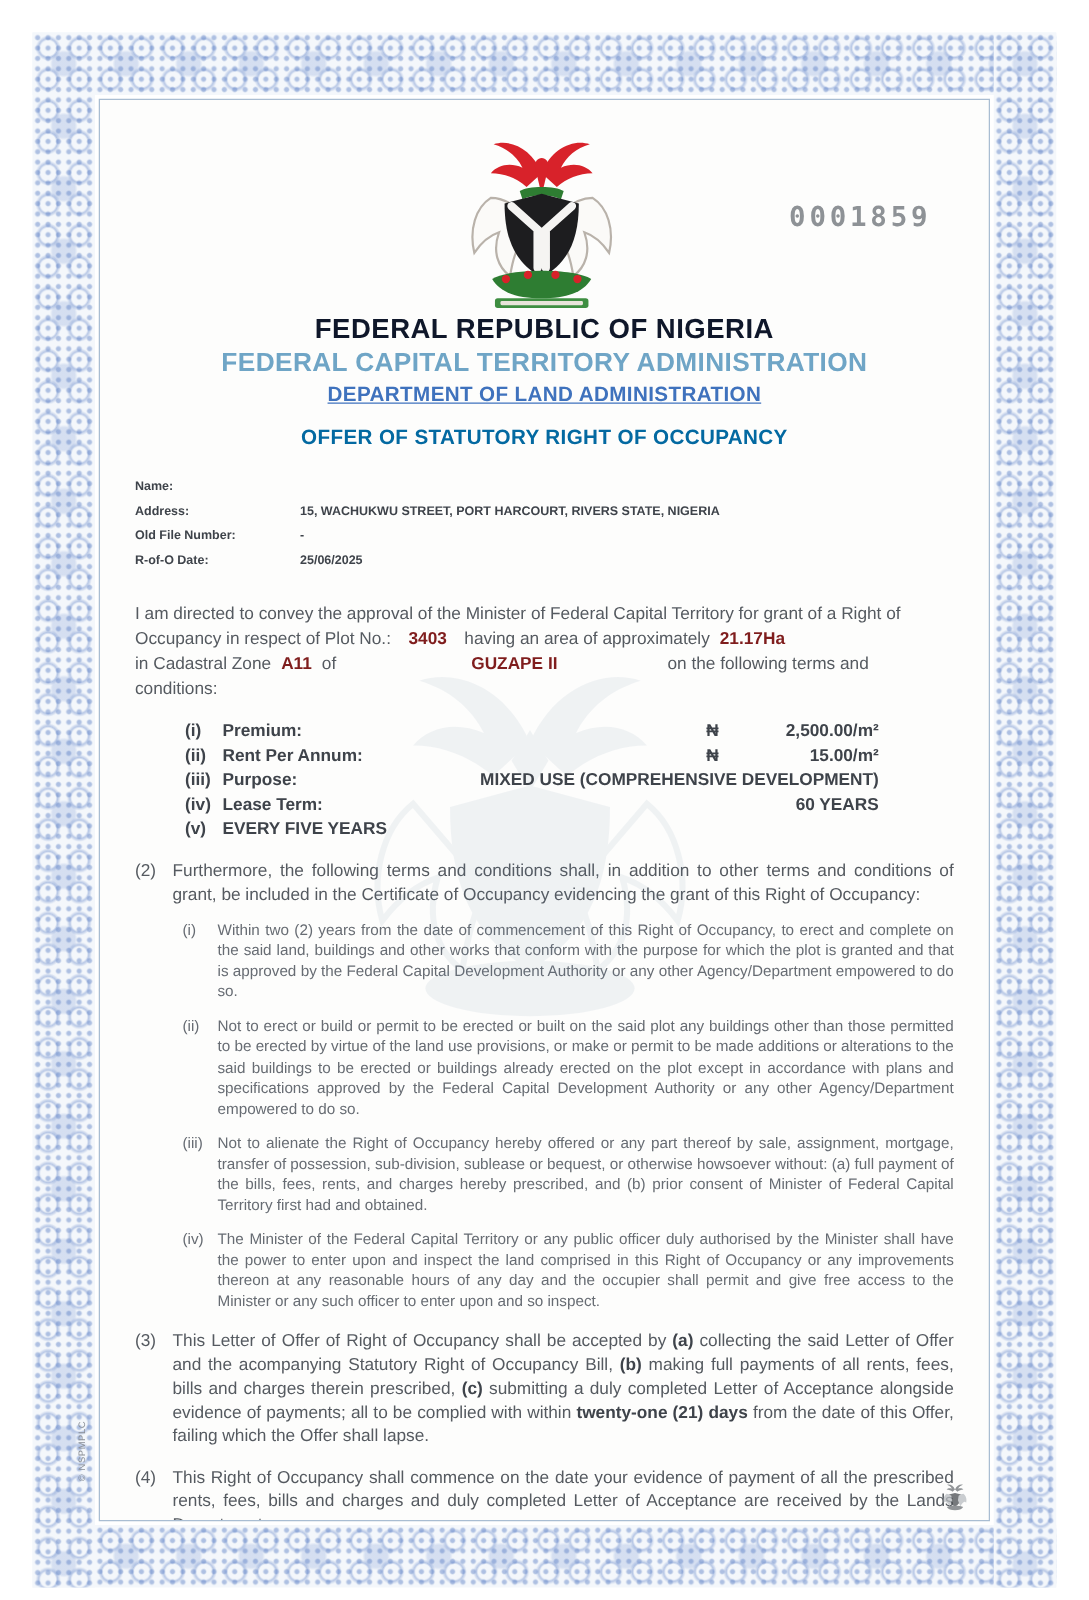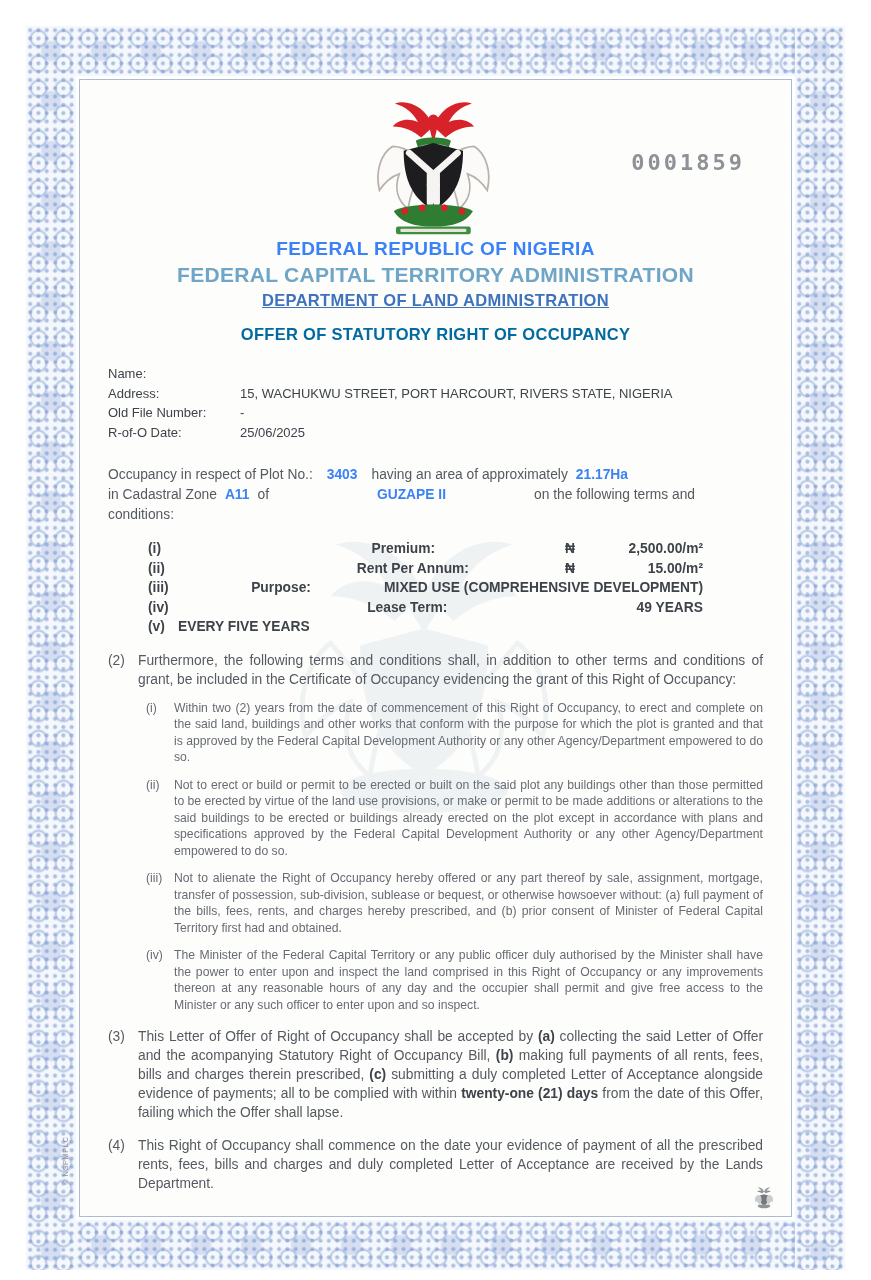--- a/index.html
+++ b/index.html
@@ -20,60 +20,60 @@
   }
   .band-top    { left:26px; right:26px; top:26px;    height:50px; }
   .band-bottom { left:26px; right:26px; bottom:10px; height:50px; }
   .band-left   { left:26px;  top:26px;  bottom:10px; width:50px; }
   .band-right  { right:26px; top:26px;  bottom:10px; width:50px; }
 
   .content {
     position:absolute; left:79px; top:79px; right:79px; bottom:63px;
     background:#fdfdfc;
     border:1px solid #a9bdd2;
-    padding:0 28px;
+    padding:12px 28px;
     overflow:hidden;
   }
 
   
   .watermark { position:absolute; left:50%; top:440px; transform:translateX(-54%); opacity:0.08; pointer-events:none; }
 
   
   .crest-row { position:relative; margin-top:12px; height:146px; }
   .crest { position:absolute; left:50%; transform:translateX(-52%); top:0; }
   .serial {
     position:absolute; right:18px; top:58px;
     font-family:"DejaVu Sans Mono", monospace;
     font-size:22px; letter-spacing:3px; color:#8e9296; font-weight:bold;
   }
 
   
   .hdr { text-align:center; }
-  .hdr .h1 { font-size:19px; font-weight:bold; color:#3b82f6; letter-spacing:0.4px; }
+  .hdr .h1 { font-size:22px; font-weight:bold; color:#0f172a; letter-spacing:0.4px; }
   .hdr .h2 { font-size:21px; font-weight:bold; color:#6fa5c6; margin-top:3px; letter-spacing:0.3px; }
   .hdr .h3 { font-size:16.5px; font-weight:bold; color:#3f72bd; margin-top:4px; text-decoration:underline; letter-spacing:0.3px; }
   .doc-title { text-align:center; font-size:16.5px; font-weight:bold; color:#0369a1; margin-top:15px; letter-spacing:0.3px; }
 
   
   .recipient { margin-top:20px; }
-  .rec-row { display:grid; grid-template-columns:132px 1fr; font-size:13px; font-weight:normal; color:#3e434a; line-height:19.5px; }
+  .rec-row { display:grid; grid-template-columns:132px 1fr; font-size:10px; font-weight:bold; color:#3e434a; line-height:19.5px; }
 
   
   .intro { margin-top:23px; font-size:13.8px; color:#555a60; line-height:20px; }
-  .intro b { color:#3b82f6;text-align:center; }
+  .intro b { color:#7f1d1d;text-align:center; }
   .gap14 { display:inline-block; width:14px; }
   .gap8  { display:inline-block; width:8px; }
   .gap90 { display:inline-block; width:88px; }
   .gap110{ display:inline-block; width:108px; }
 
   
   .terms { margin:14px 60px 0 40px; }
   .term-row { display:flex; position:relative; font-size:13.8px; font-weight:bold; color:#3e434a; line-height:19.5px; }
   .t-num { width:30px; }
-  .t-label { flex:1;text-align:center; }
+  .t-label { flex:1; }
   .t-curr { position:absolute; right:128px; }
   .t-val { text-align:right; }
 
   
   .clause { display:flex; margin-top:14px; font-size:13.8px; color:#555a60; line-height:19px; }
   .c-num { width:30px; flex:none; }
   .c-body { flex:1; text-align:justify; }
   .c-body b { color:#3e434a; }
   .subclauses { margin-left:38px; }
   .sub { display:flex; margin-top:11px; font-size:12.2px; color:#676c73; line-height:16.5px; }
@@ -155,20 +155,21 @@
           <span>Old File Number:</span>
           <span>-</span>
         </div>
       <div class="rec-row">
           <span>R-of-O Date:</span>
           <span>25/06/2025</span>
         </div>
     </div>
 
     <div class="intro">
+      <div><span>I am directed to convey the approval of the Minister of Federal Capital Territory for grant of a Right of</span></div>
       <div>
         <span>Occupancy in respect of Plot No.:</span><span class="gap14"></span><b>3403</b><span class="gap14"></span><span>having an area of approximately</span><span class="gap8"></span><b>21.17Ha</b>
       </div>
       <div>
         <span>in Cadastral Zone</span><span class="gap8"></span><b>A11</b><span class="gap8"></span><span>of</span><span class="gap110"></span><b>GUZAPE II</b><span class="gap90"></span><span>on the following terms and conditions:</span>
       </div>
     </div>
 
     <div class="terms">
       <div class="term-row">
@@ -184,21 +185,21 @@
           <span class="t-val">15.00/m²</span>
         </div>
       <div class="term-row">
           <span class="t-num">(iii)</span>
           <span class="t-label">Purpose:</span>
           <span class="t-val">MIXED USE (COMPREHENSIVE DEVELOPMENT)</span>
         </div>
       <div class="term-row">
           <span class="t-num">(iv)</span>
           <span class="t-label">Lease Term:</span>
-          <span class="t-val">49  YEARS</span>
+          <span class="t-val">60  YEARS</span>
         </div>
       <div class="term-row">
           <span class="t-num">(v)</span>
           <span class="t-val">EVERY FIVE YEARS</span>
         </div>
     </div>
 
     <div class="clause">
       <span class="c-num">(2)</span>
       <span class="c-body">Furthermore, the following terms and conditions shall, in addition to other terms and conditions of grant, be included in the Certificate of Occupancy evidencing the grant of this Right of Occupancy:</span>

